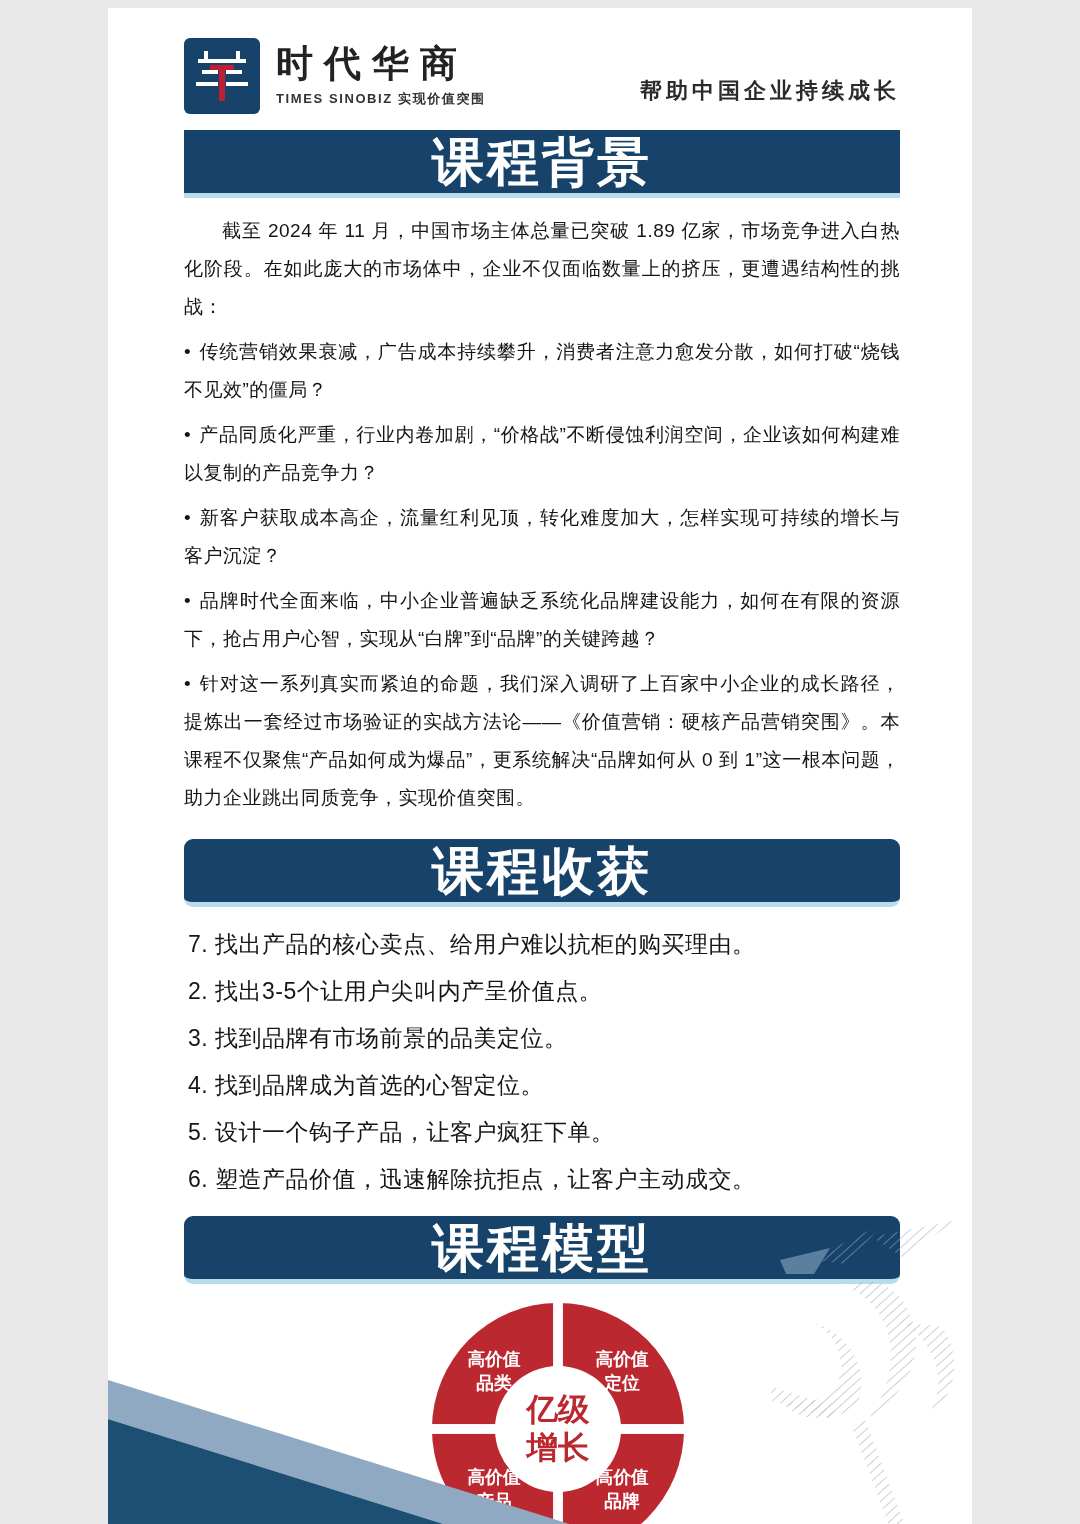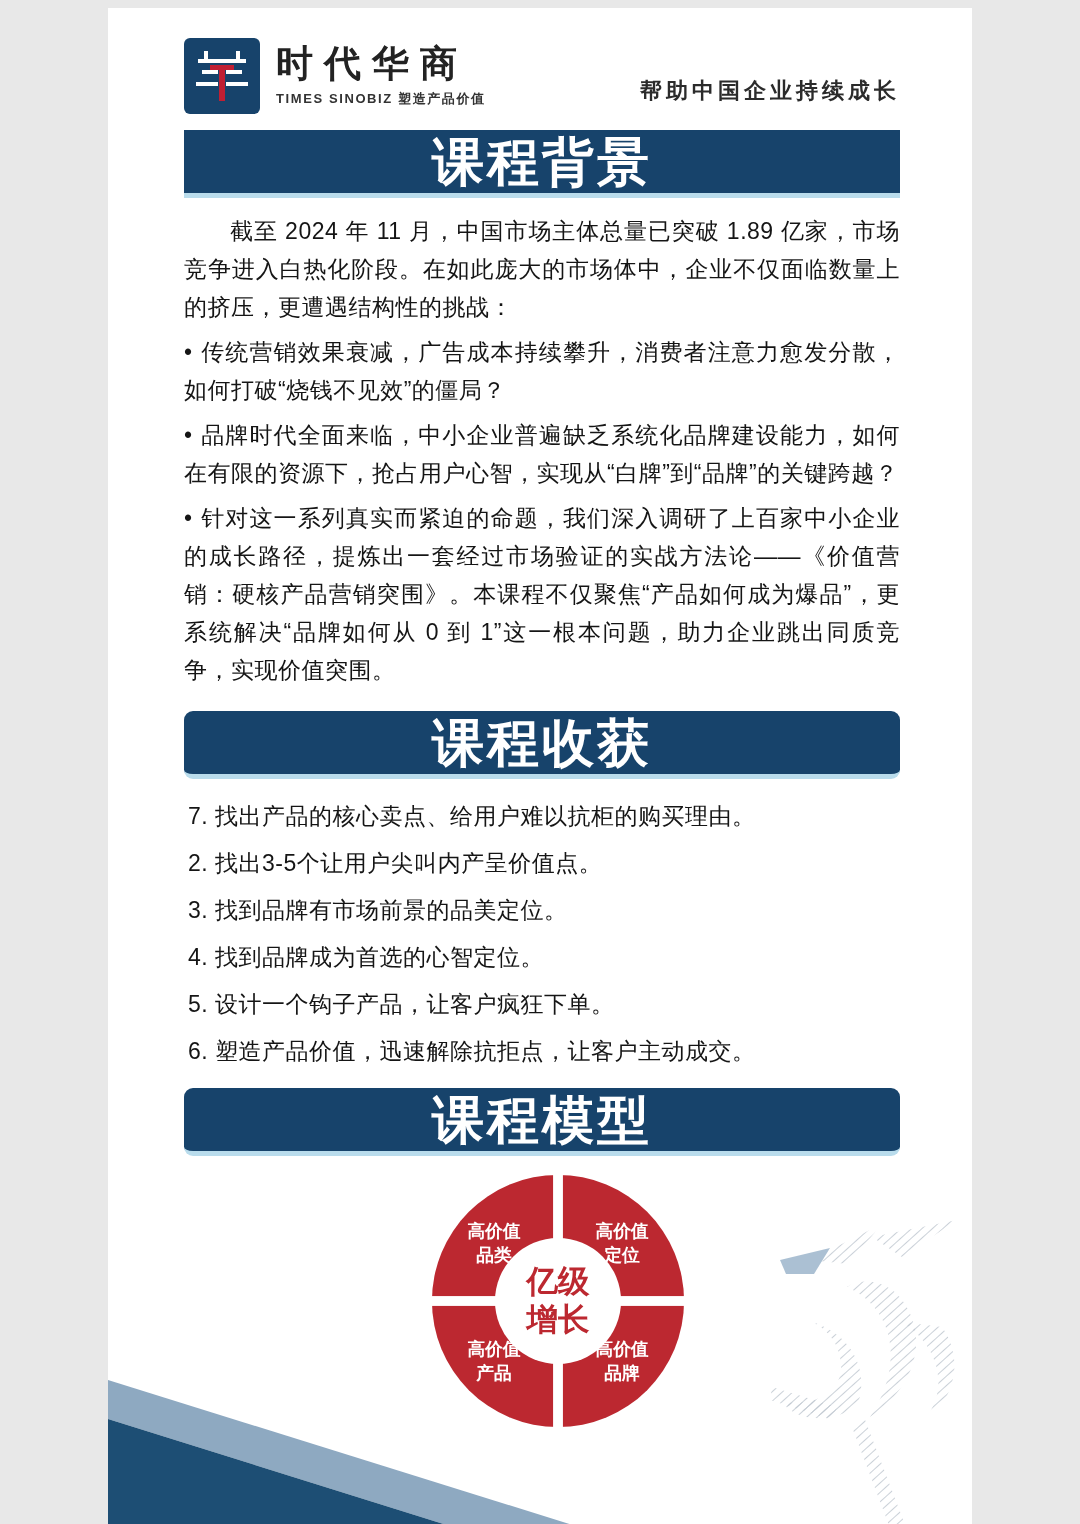--- a/index.html
+++ b/index.html
@@ -48,21 +48,21 @@
   }
   .banner.gap { margin-top: 22px; border-radius: 9px; }
   .banner .banner-title {
     color: #ffffff; font-size: 52px; font-weight: 700; letter-spacing: 3px;
     line-height: 1;
   }
 
   
   .content { margin: 14px 72px 0 76px; }
   .content p {
-    font-size: 23px; line-height: 38px; text-align: justify;
+    font-size: 19px; line-height: 38px; text-align: justify;
     color: #151515; margin-bottom: 7px; letter-spacing: 0.5px;
   }
   .content p.intro { text-indent: 2em; }
   .bullet .marker { margin-right: 8px; }
 
   .gains-list { margin: 22px 72px 0 80px; }
   .gains-list p {
     font-size: 23px; line-height: 30px; color: #151515;
     margin-bottom: 17px; letter-spacing: 0.5px;
   }
@@ -91,33 +91,35 @@
         <rect x="18" y="32" width="16" height="4" fill="#ffffff"></rect>
         <rect x="42" y="32" width="16" height="4" fill="#ffffff"></rect>
         <rect x="12" y="44" width="22" height="4" fill="#ffffff"></rect>
         <rect x="42" y="44" width="22" height="4" fill="#ffffff"></rect>
 
         <rect x="26" y="27" width="24" height="5" fill="#c01f33"></rect>
         <rect x="35" y="27" width="6" height="36" fill="#c01f33"></rect>
       </svg>
       <div class="brand-text">
         <div class="brand-name">时代华商</div>
-        <div class="brand-sub">TIMES SINOBIZ 塑造产品价值</div>
+        <div class="brand-sub">TIMES SINOBIZ 实现价值突围</div>
       </div>
     </div>
     <div class="tagline">帮助中国企业持续成长</div>
   </div>
 
   <div class="banner">
     <span class="banner-title">课程背景</span>
   </div>
 
   <div class="content">
     <p class="intro">截至 2024 年 11 月，中国市场主体总量已突破 1.89 亿家，市场竞争进入白热化阶段。在如此庞大的市场体中，企业不仅面临数量上的挤压，更遭遇结构性的挑战：</p>
     <p class="bullet"><span class="marker">•</span><span>传统营销效果衰减，广告成本持续攀升，消费者注意力愈发分散，如何打破“烧钱不见效”的僵局？</span></p>
+    <p class="bullet"><span class="marker">•</span><span>产品同质化严重，行业内卷加剧，“价格战”不断侵蚀利润空间，企业该如何构建难以复制的产品竞争力？</span></p>
+    <p class="bullet"><span class="marker">•</span><span>新客户获取成本高企，流量红利见顶，转化难度加大，怎样实现可持续的增长与客户沉淀？</span></p>
     <p class="bullet"><span class="marker">•</span><span>品牌时代全面来临，中小企业普遍缺乏系统化品牌建设能力，如何在有限的资源下，抢占用户心智，实现从“白牌”到“品牌”的关键跨越？</span></p>
     <p class="bullet"><span class="marker">•</span><span>针对这一系列真实而紧迫的命题，我们深入调研了上百家中小企业的成长路径，提炼出一套经过市场验证的实战方法论——《价值营销：硬核产品营销突围》。本课程不仅聚焦“产品如何成为爆品”，更系统解决“品牌如何从 0 到 1”这一根本问题，助力企业跳出同质竞争，实现价值突围。</span></p>
   </div>
 
   <div class="banner gap">
     <span class="banner-title">课程收获</span>
   </div>
 
   <div class="gains-list">
     <p>7. 找出产品的核心卖点、给用户难以抗柜的购买理由。</p>

